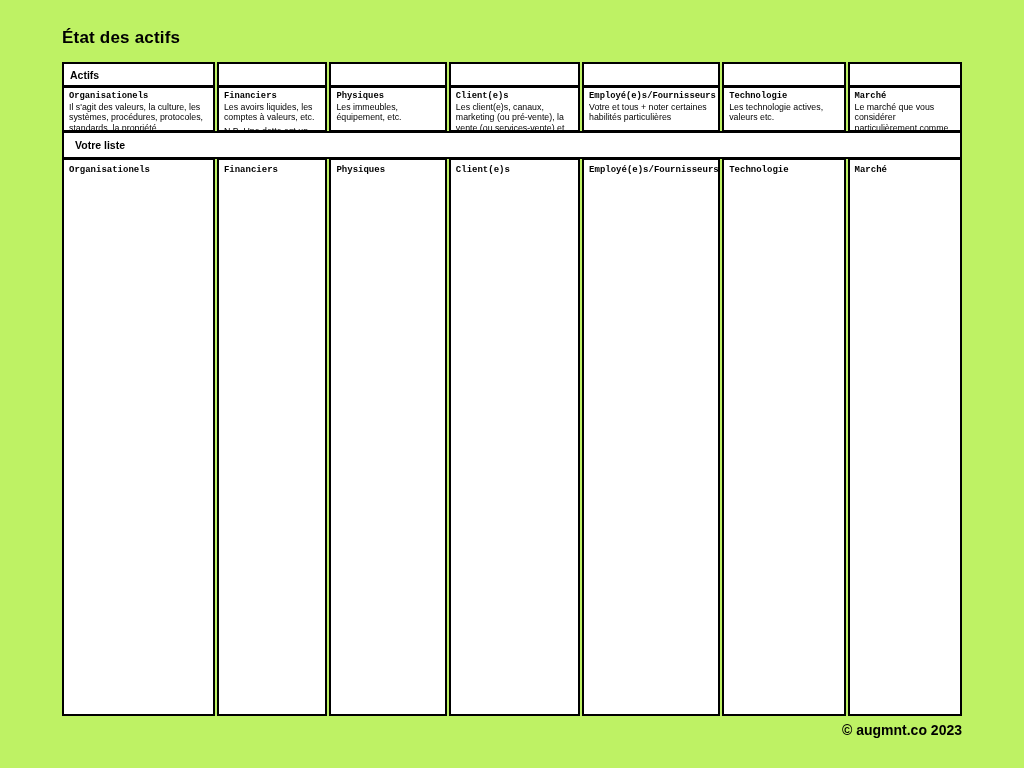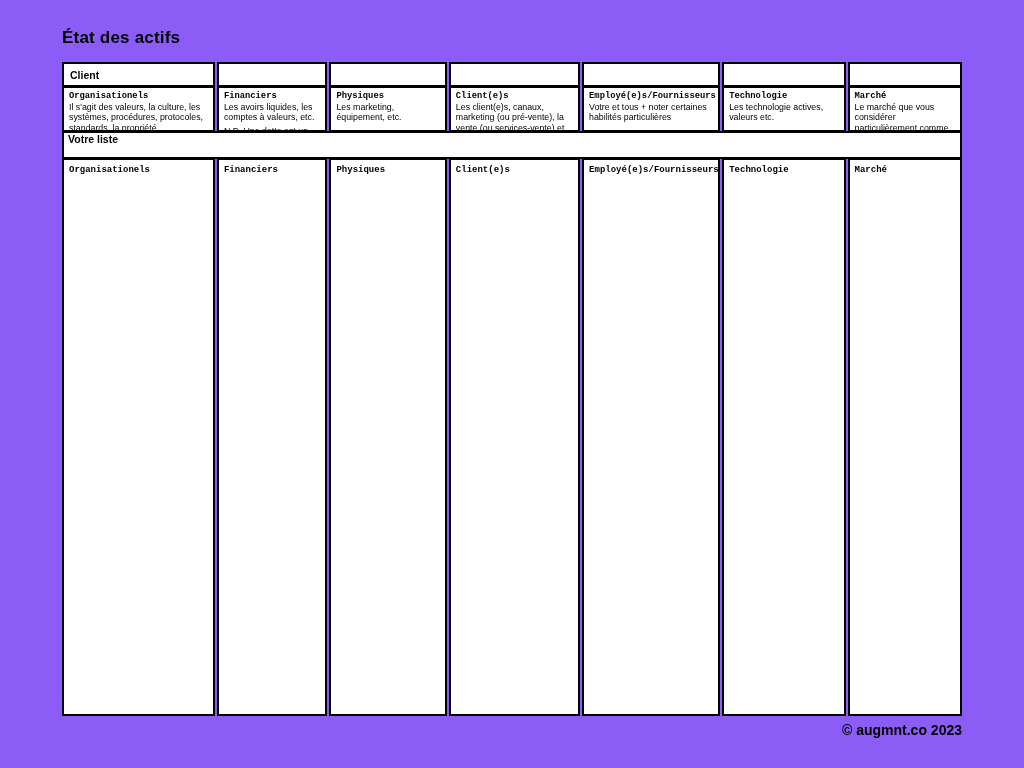--- a/index.html
+++ b/index.html
@@ -6,21 +6,21 @@
     margin: 0;
     padding: 0;
     background: #ffffff;
     font-family: "Liberation Sans", sans-serif;
     color: #000;
   }
   .sheet {
     position: relative;
     width: 1024px;
     height: 768px;
-    background: #8b5cf6;
+    background: #bef264;
     overflow: hidden;
   }
   .title {
     position: absolute;
     left: 62px;
     top: 28px;
     margin: 0;
     font-size: 17px;
     font-weight: bold;
     letter-spacing: 0.2px;
@@ -48,22 +48,22 @@
   .desc-row .cell { height: 46px; padding: 3px 5px; }
   .cell-title { font-size: 8.8px; font-weight: bold; line-height: 1.25; font-family: Liberation Mono, monospace; }
   .cell-body { font-size: 8.8px; line-height: 1.18; }
   .cell-note { font-size: 8.8px; line-height: 1.18; margin-top: 3px; }
   .liste-row { display: block; }
   .liste-cell {
     box-sizing: border-box;
     border: 2px solid #000;
     height: 28px;
     display: flex;
-    align-items: flex-start;
-    padding-left: 4px;
+    align-items: center;
+    padding-left: 11px;
     background: #fff;
   }
   .tall-row .cell { height: 558px; padding: 5px 5px; }
   .tall-row .cell-title { font-size: 9px; }
   .footer {
     position: absolute;
     right: 62px;
     top: 722px;
     font-size: 14px;
     font-weight: bold;
@@ -73,21 +73,21 @@
 <body>
 
 <div class="sheet">
 
   <h1 class="title">État des actifs</h1>
 
   <div class="table">
 
     <div class="row label-row">
       <div class="cell">
-        <span class="section-label">Client</span>
+        <span class="section-label">Actifs</span>
       </div>
       <div class="cell"></div>
       <div class="cell"></div>
       <div class="cell"></div>
       <div class="cell"></div>
       <div class="cell"></div>
       <div class="cell"></div>
     </div>
 
     <div class="row desc-row">
@@ -95,21 +95,21 @@
         <div class="cell-title">Organisationels</div>
         <div class="cell-body">Il s'agit des valeurs, la culture, les systèmes, procédures, protocoles, standards, la propriété intellectuelle, etc.</div>
       </div>
       <div class="cell">
         <div class="cell-title">Financiers</div>
         <div class="cell-body">Les avoirs liquides, les comptes à valeurs, etc.</div>
         <div class="cell-note">N.B. Une dette est un actif ici!</div>
       </div>
       <div class="cell">
         <div class="cell-title">Physiques</div>
-        <div class="cell-body">Les marketing, équipement, etc.</div>
+        <div class="cell-body">Les immeubles, équipement, etc.</div>
       </div>
       <div class="cell">
         <div class="cell-title">Client(e)s</div>
         <div class="cell-body">Les client(e)s, canaux, marketing (ou pré-vente), la vente (ou services-vente) et enfin le service après-vente</div>
       </div>
       <div class="cell">
         <div class="cell-title">Employé(e)s/Fournisseurs</div>
         <div class="cell-body">Votre et tous + noter certaines habilités particulières</div>
       </div>
       <div class="cell">

